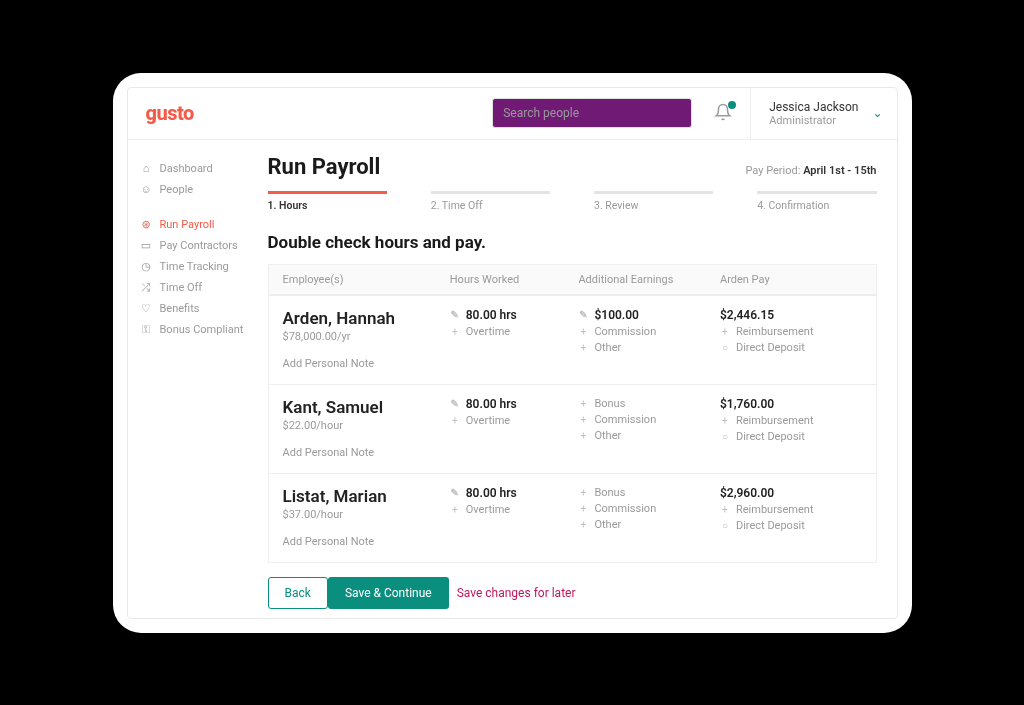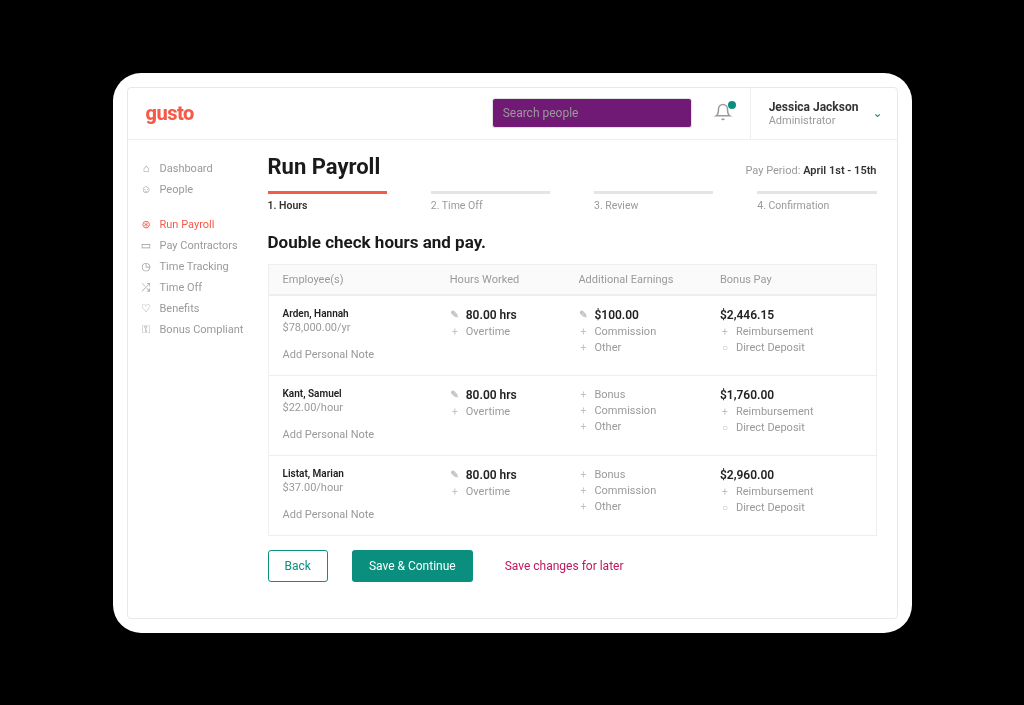--- a/index.html
+++ b/index.html
@@ -70,21 +70,21 @@
     width: 8px; height: 8px; border-radius: 50%;
     background: #0a8f7e;
   }
   .user-block {
     border-left: 1px solid #eee;
     height: 100%;
     display: flex; align-items: center;
     padding-left: 18px;
     gap: 14px;
   }
-  .user-text .u-name { font-size: 12px; font-weight: 700; color: #333; }
+  .user-text .u-name { font-size: 12px; font-weight: 400; color: #333; }
   .user-text .u-role { font-size: 11px; color: #9a9a9a; }
   .chev { color: #0a8f7e; font-size: 12px; }
 
   
   .body {
     flex: 1;
     display: flex;
     overflow: hidden;
   }
   .sidebar {
@@ -143,34 +143,34 @@
     color: #9a9a9a;
     font-size: 11px;
     padding: 8px 14px;
     border-bottom: 1px solid #eee;
   }
   .grid-row {
     padding: 12px 14px 14px 14px;
     border-top: 1px solid #eee;
   }
   .grid-row:first-of-type { border-top: none; }
-  .emp-name { font-weight: 600; font-size: 10px; color:#222; }
+  .emp-name { font-weight: 600; font-size: 17px; color:#222; }
   .emp-rate { font-size: 11px; color: #9a9a9a; margin-top: 2px; }
   .note-link { font-size: 11px; color: #9a9a9a; margin-top: 14px; cursor:pointer; }
   .cell-line {
     display: flex; align-items: center; gap: 6px;
     font-size: 11px; color: #9a9a9a;
     margin-top: 3px;
   }
   .cell-line.first { color: #222; font-size: 12px; font-weight:600; margin-top:0; }
   .cell-line .mini-ico { width: 10px; color: #c0c0c0; font-size: 10px; display:inline-block; text-align:center; }
   .cell-line.first .mini-ico { color: #c0c0c0; }
 
   .actions {
-    display: flex; align-items: center; gap: 24px;
+    display: flex; align-items: center; gap: 0;
     padding: 14px 0 10px 0;
   }
   .btn {
     height: 32px; padding: 0 16px; border-radius: 3px;
     font-size: 12px; display:inline-flex; align-items:center; justify-content:center;
     cursor: pointer; border: 1px solid transparent;
   }
   .btn-outline { border-color: #0a8f7e; color: #0a8f7e; background:#fff; }
   .btn-solid { background: #0a8f7e; color: #fff; }
   .link-btn { color: #be185d; font-size: 12px; margin-left: 8px; cursor:pointer; }
@@ -255,21 +255,21 @@
         <div class="step">4. Confirmation</div>
       </div>
 
       <h2>Double check hours and pay.</h2>
 
       <div class="grid">
         <div class="grid-head">
           <div>Employee(s)</div>
           <div>Hours Worked</div>
           <div>Additional Earnings</div>
-          <div>Bonus Pay</div>
+          <div>Arden Pay</div>
         </div>
 
         <div class="grid-row">
           <div>
             <div class="emp-name">Arden, Hannah</div>
             <div class="emp-rate">$78,000.00/yr</div>
             <div class="note-link">Add Personal Note</div>
           </div>
           <div>
             <div class="cell-line first">

